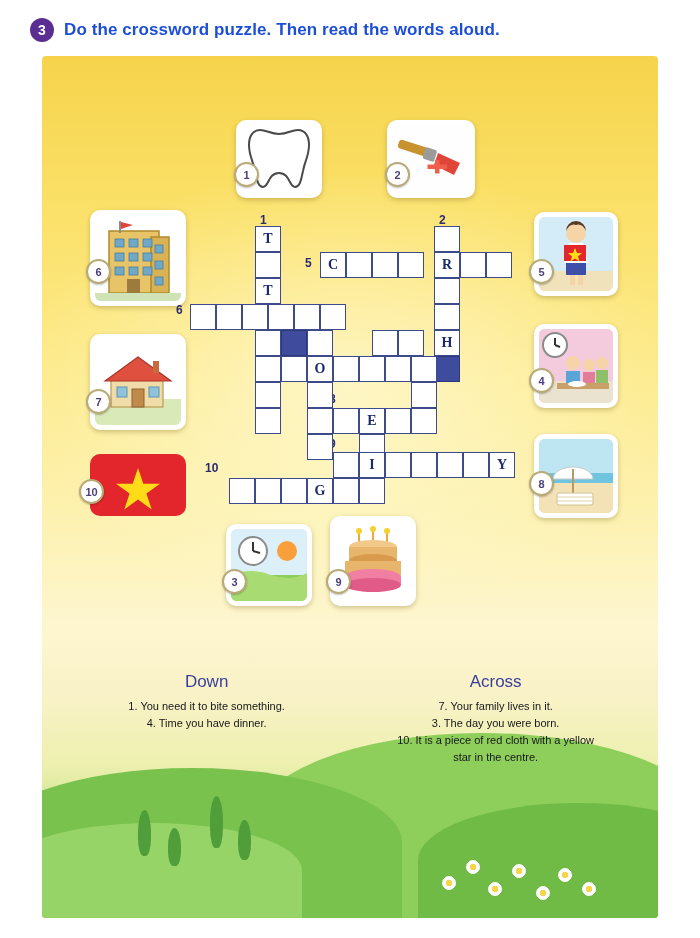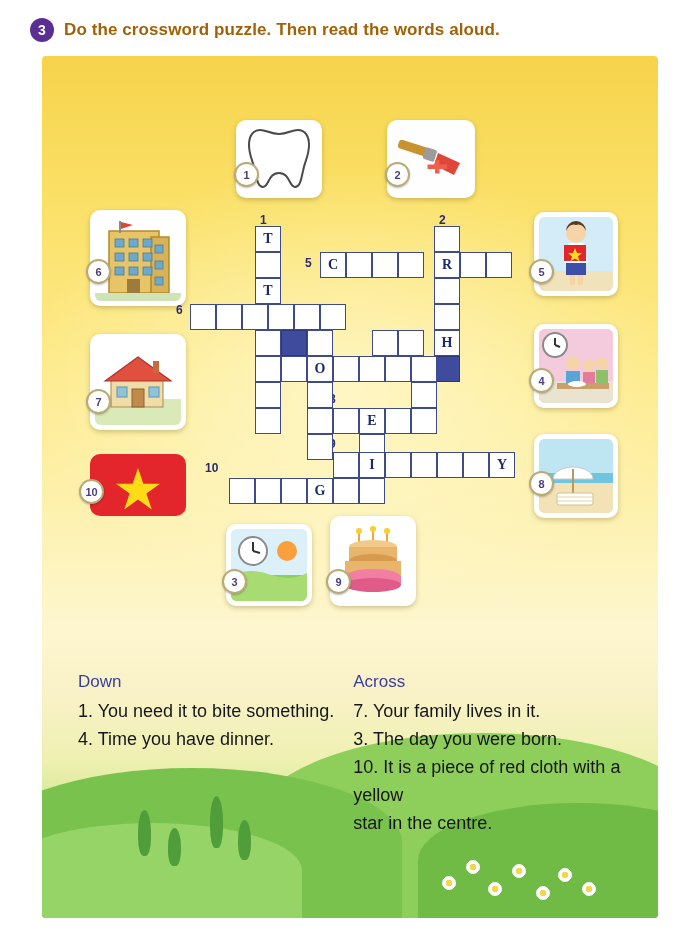--- a/index.html
+++ b/index.html
@@ -32,21 +32,21 @@
     color: #ffffff;
     font-size: 14px;
     font-weight: bold;
     display: flex;
     align-items: center;
     justify-content: center;
     flex: none;
   }
   .task-text {
     font-size: 17px;
-    color: #a16207;
+    color: #1d4ed8;
     font-weight: 600;
     letter-spacing: 0.1px;
   }
 
   
   .panel {
     position: absolute;
     left: 42px;
     top: 56px;
     width: 616px;
@@ -155,30 +155,30 @@
   
   .clues {
     position: absolute;
     left: 36px;
     top: 616px;
     width: 560px;
     display: flex;
     gap: 18px;
     color: #1a1a1a;
   }
-  .clue-col { width: 262px; }
+  .clue-col { width: 262px; text-align: center; }
   .clue-col.across { width: 290px; }
   .clue-head {
     font-size: 17px;
     color: #3a3f9c;
     margin-bottom: 6px;
     font-weight: 500;
   }
   .clue-item {
-    font-size: 18px;
+    font-size: 11px;
     line-height: 1.55;
     color: #17171a;
     white-space: pre-line;
   }
 </style>
 </head>
 <body>
 
 <div class="header">
   <div class="task-number">3</div>

